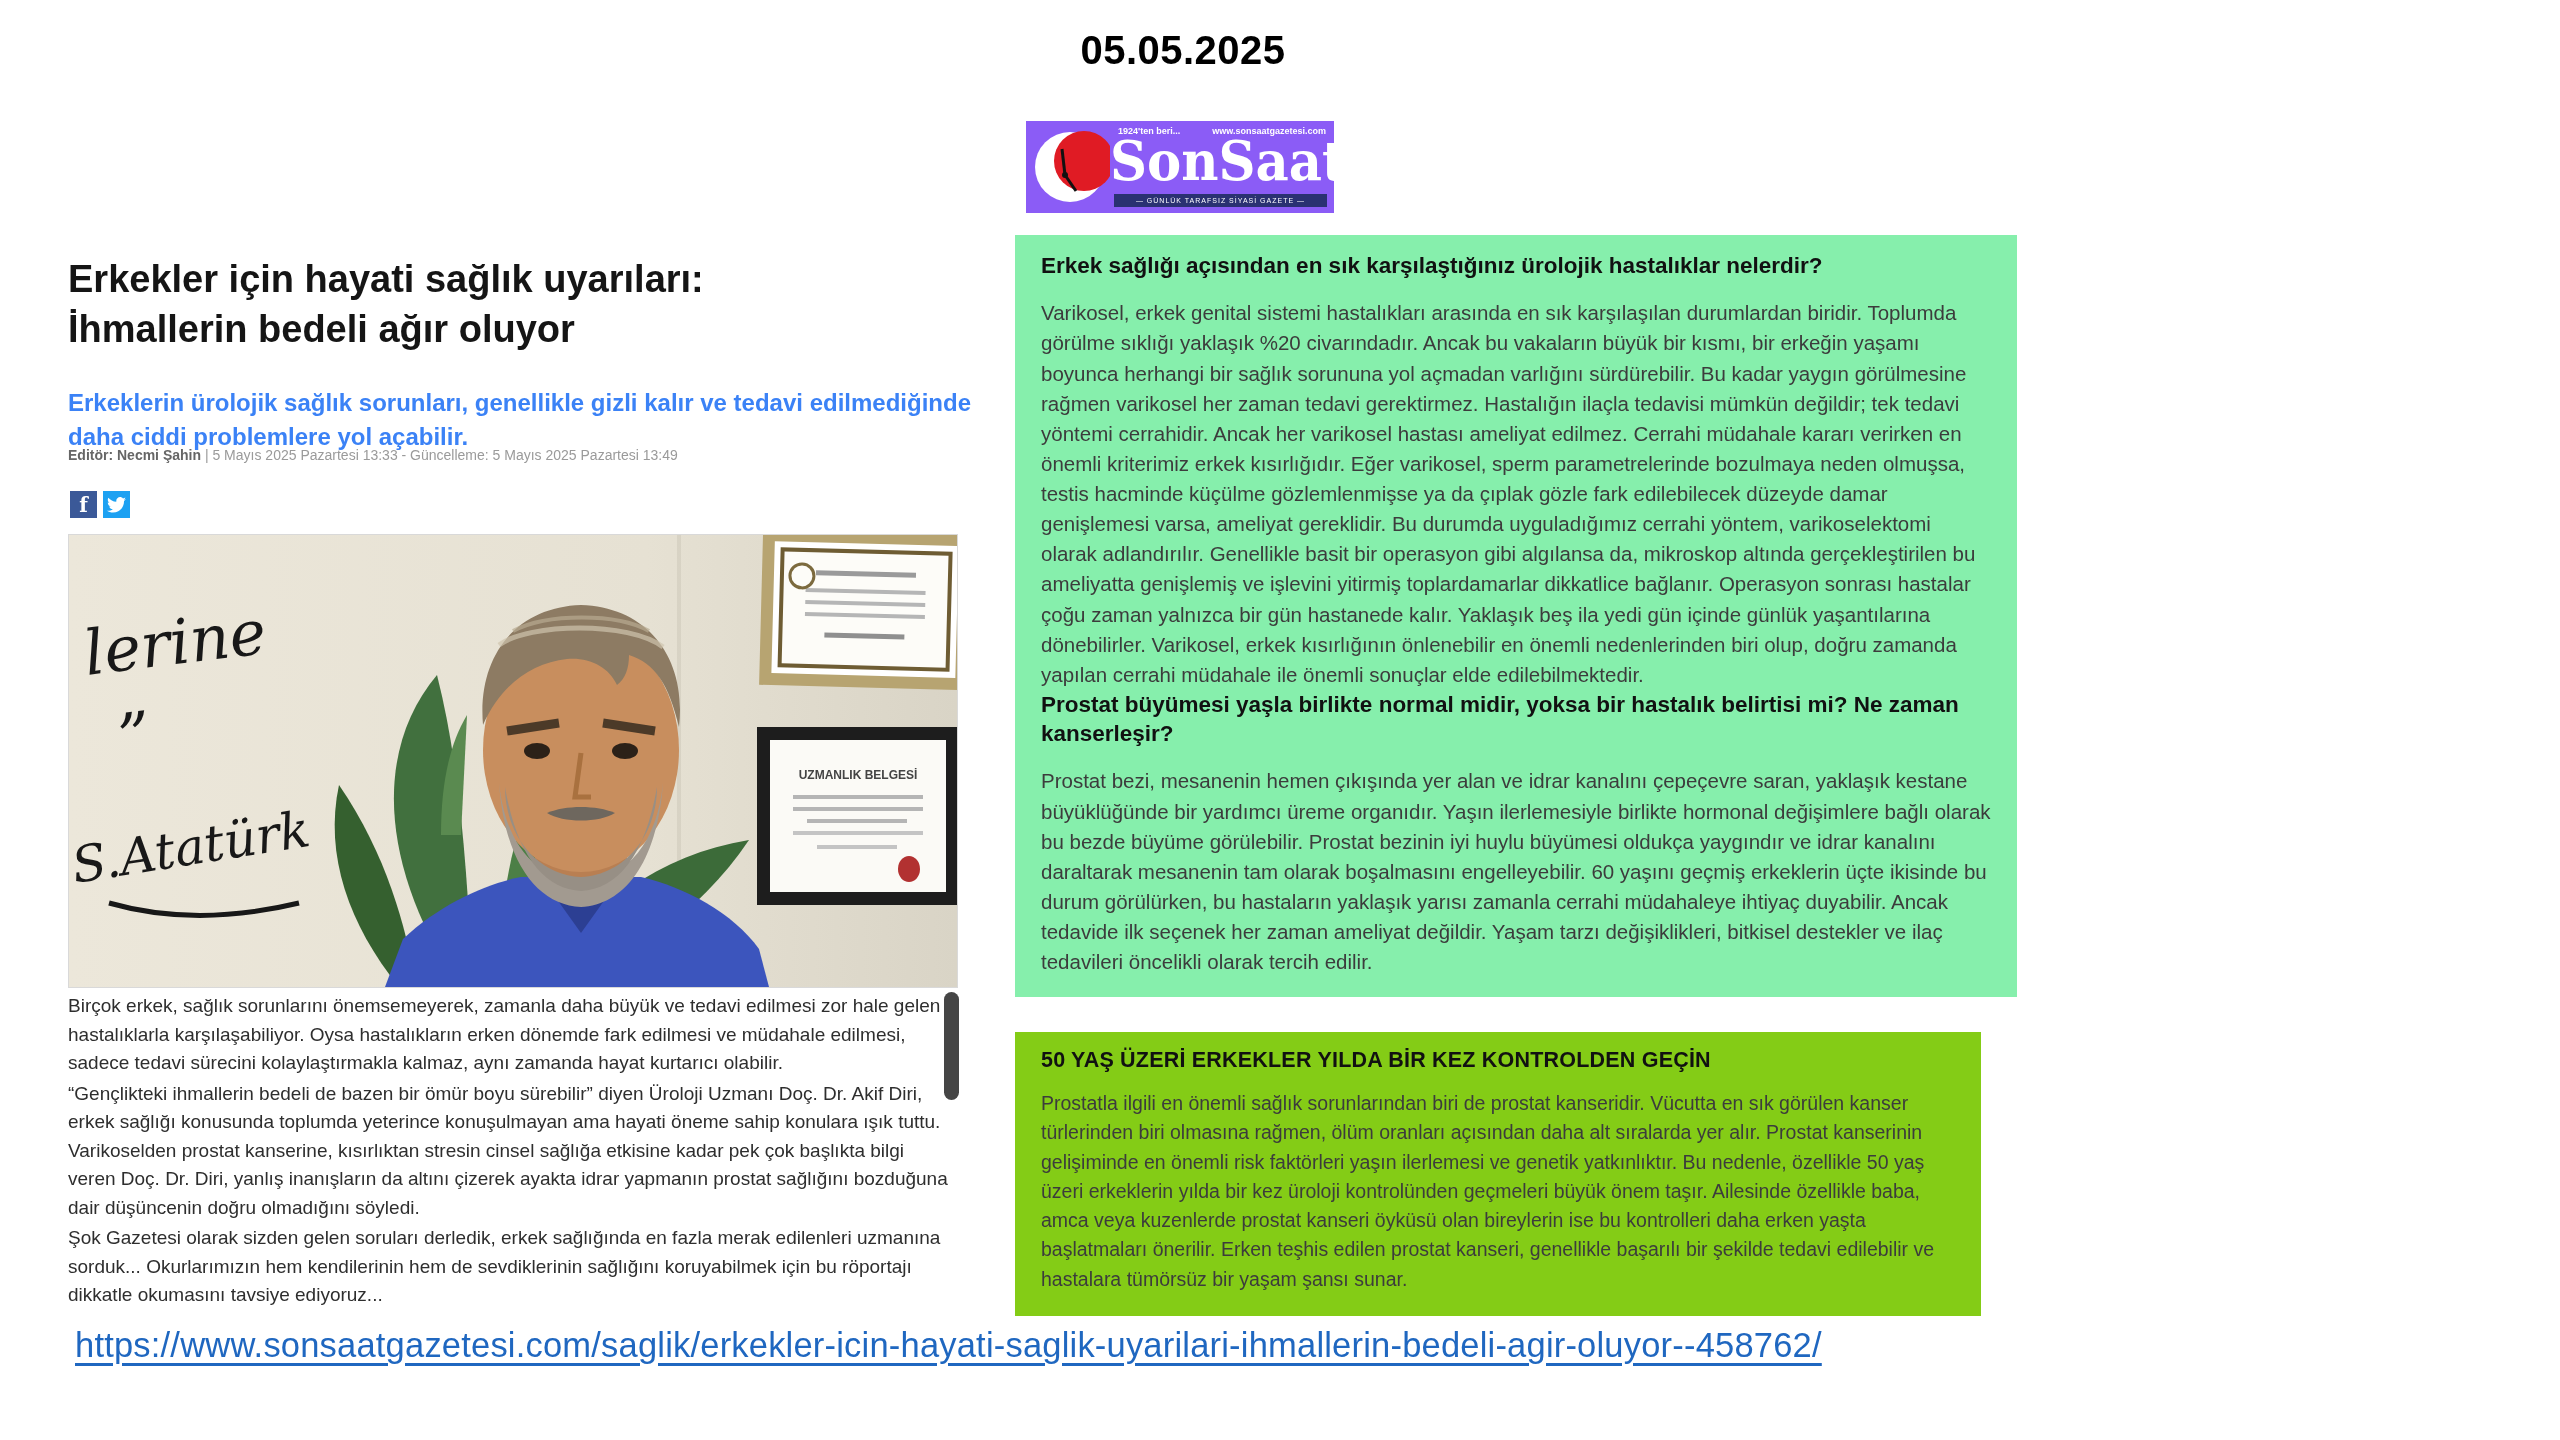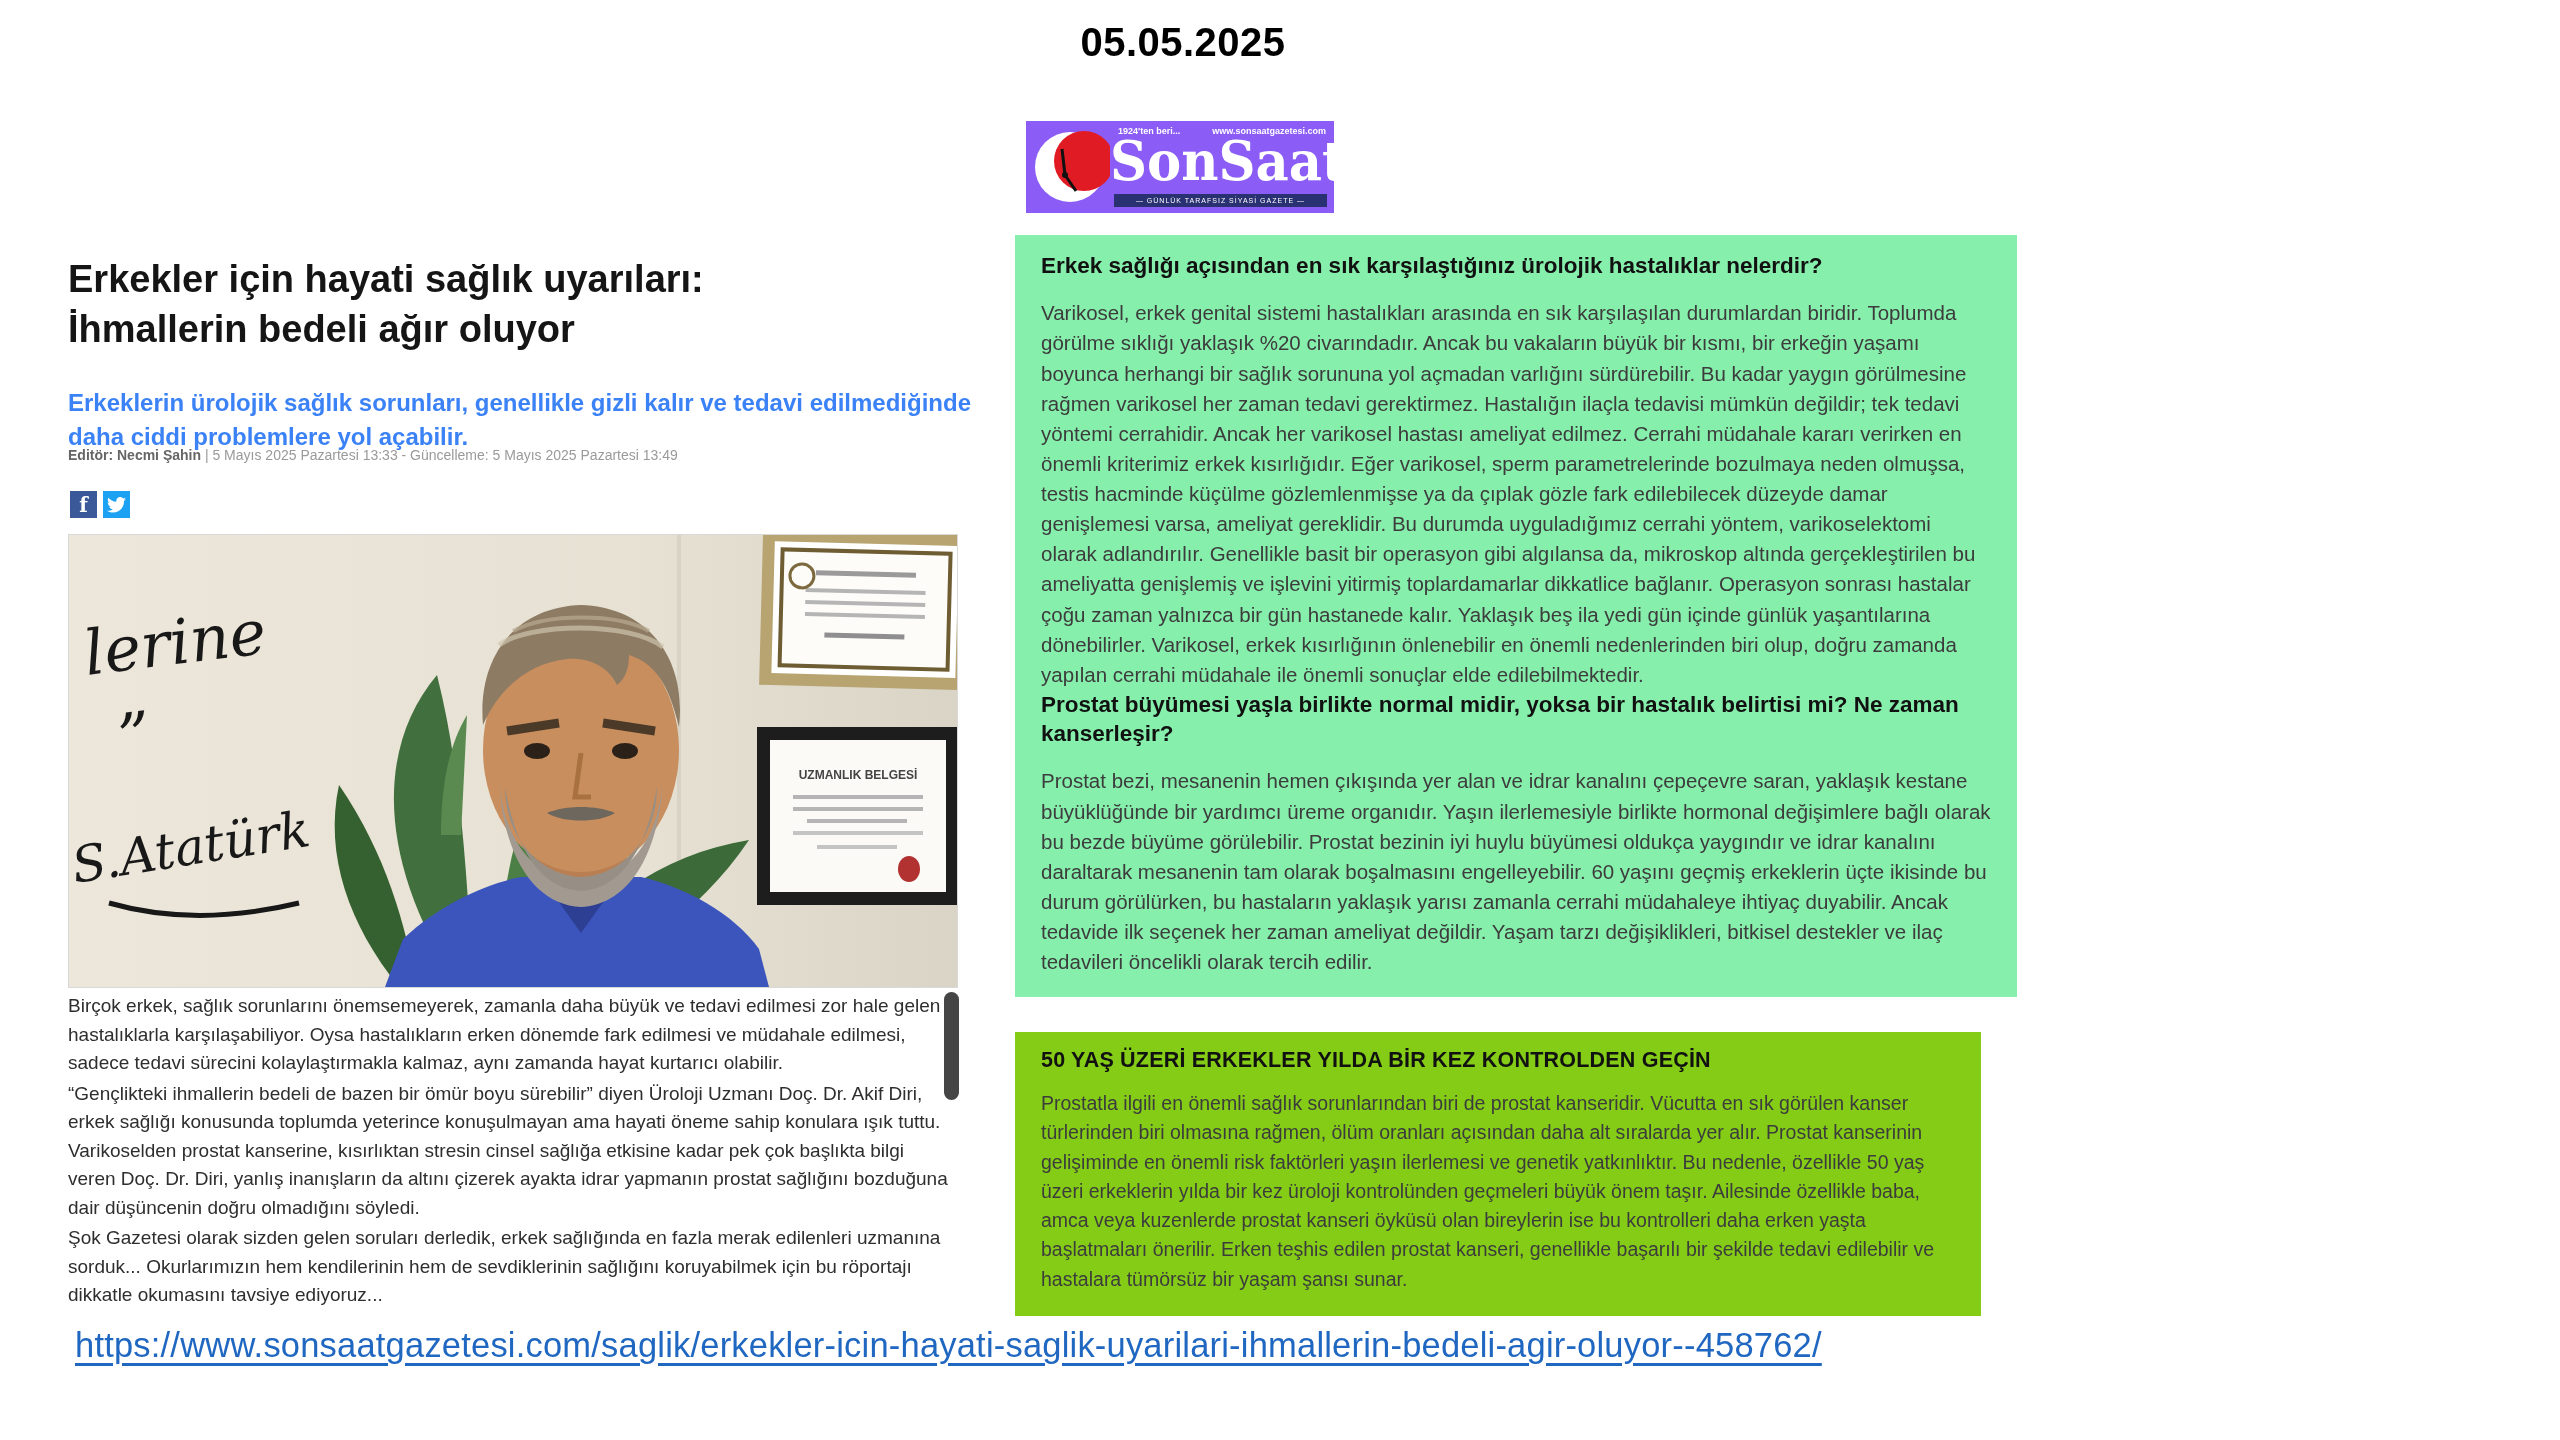--- a/index.html
+++ b/index.html
@@ -1,20 +1,20 @@
 <!DOCTYPE html>
 <html lang="tr"><head>
 <meta charset="utf-8">
 <style>
   html,body{margin:0;padding:0;background:#ffffff;}
   .page{position:relative;width:2560px;height:1440px;background:#ffffff;overflow:hidden;
         font-family:"Liberation Sans",sans-serif;color:#1a1a1a;}
 
   
-  .date{position:absolute;top:20px;left:1018px;width:330px;text-align:center;
+  .date{position:absolute;top:28px;left:1018px;width:330px;text-align:center;
         font-size:40px;font-weight:bold;letter-spacing:.5px;color:#000;}
   .logo{position:absolute;top:121px;left:1026px;width:308px;height:92px;background:#8b5cf6;}
   .logo-top-left{position:absolute;top:5px;left:92px;font-size:9px;color:#fff;font-weight:bold;}
   .logo-top-right{position:absolute;top:5px;right:8px;font-size:9px;color:#fff;font-weight:bold;}
   .logo-brand{position:absolute;top:8px;left:84px;width:218px;text-align:center;
         font-family:"DejaVu Serif",serif;font-weight:bold;font-size:54px;color:#fff;
         transform:scaleX(.95);transform-origin:left;}
   .logo-banner{position:absolute;left:88px;right:7px;bottom:6px;height:13px;background:#2a3172;
         color:#fff;font-size:7px;text-align:center;line-height:13px;letter-spacing:1px;}
   .logo-clock{position:absolute;top:4px;left:6px;}

